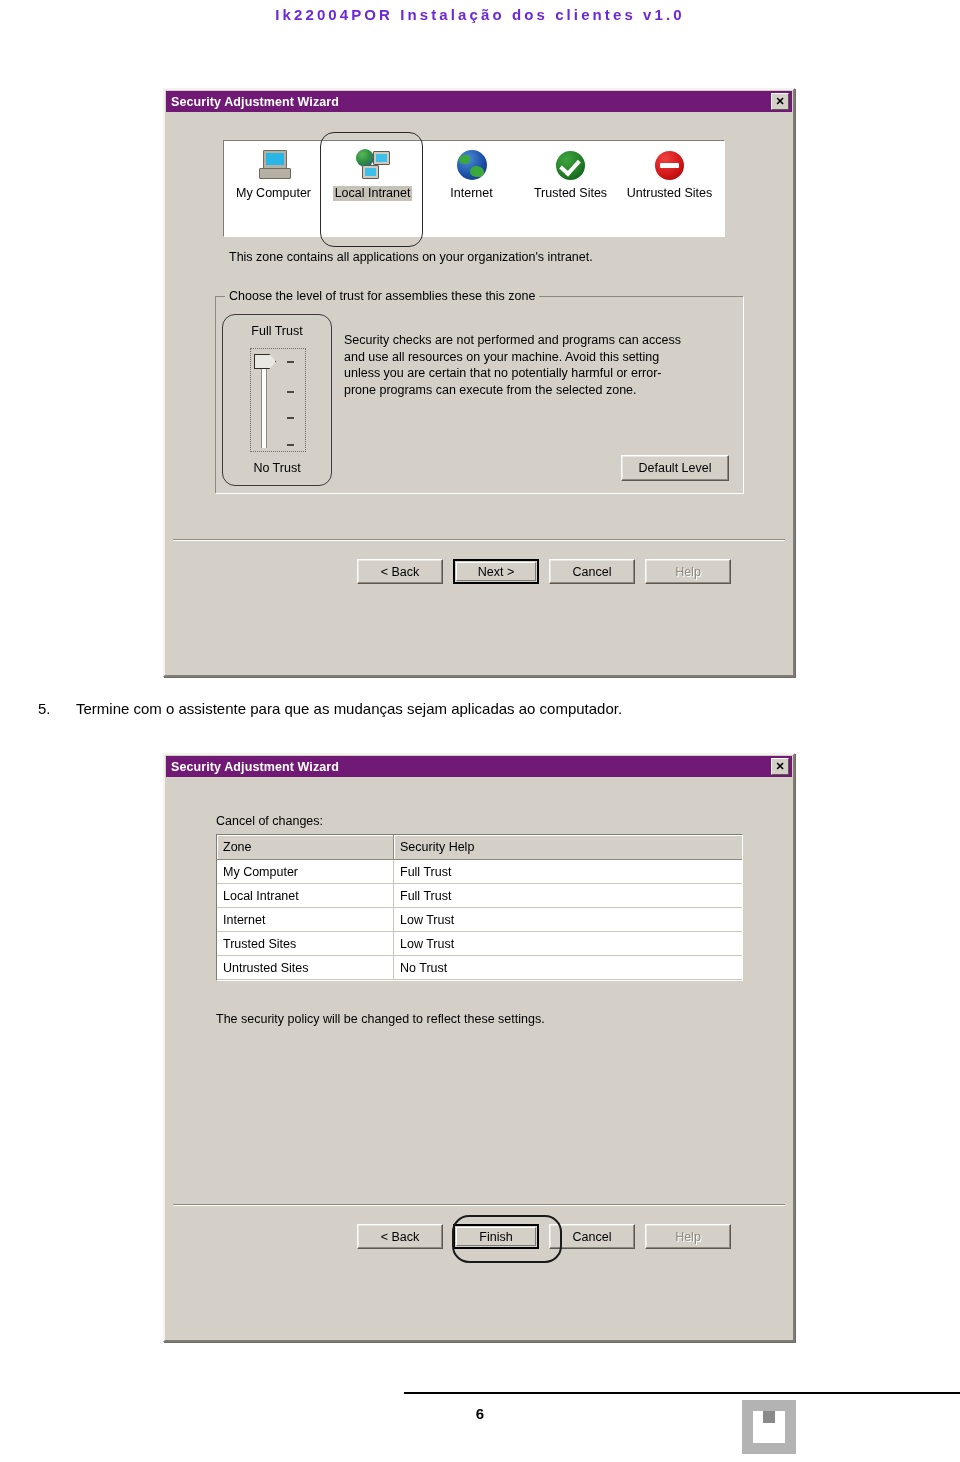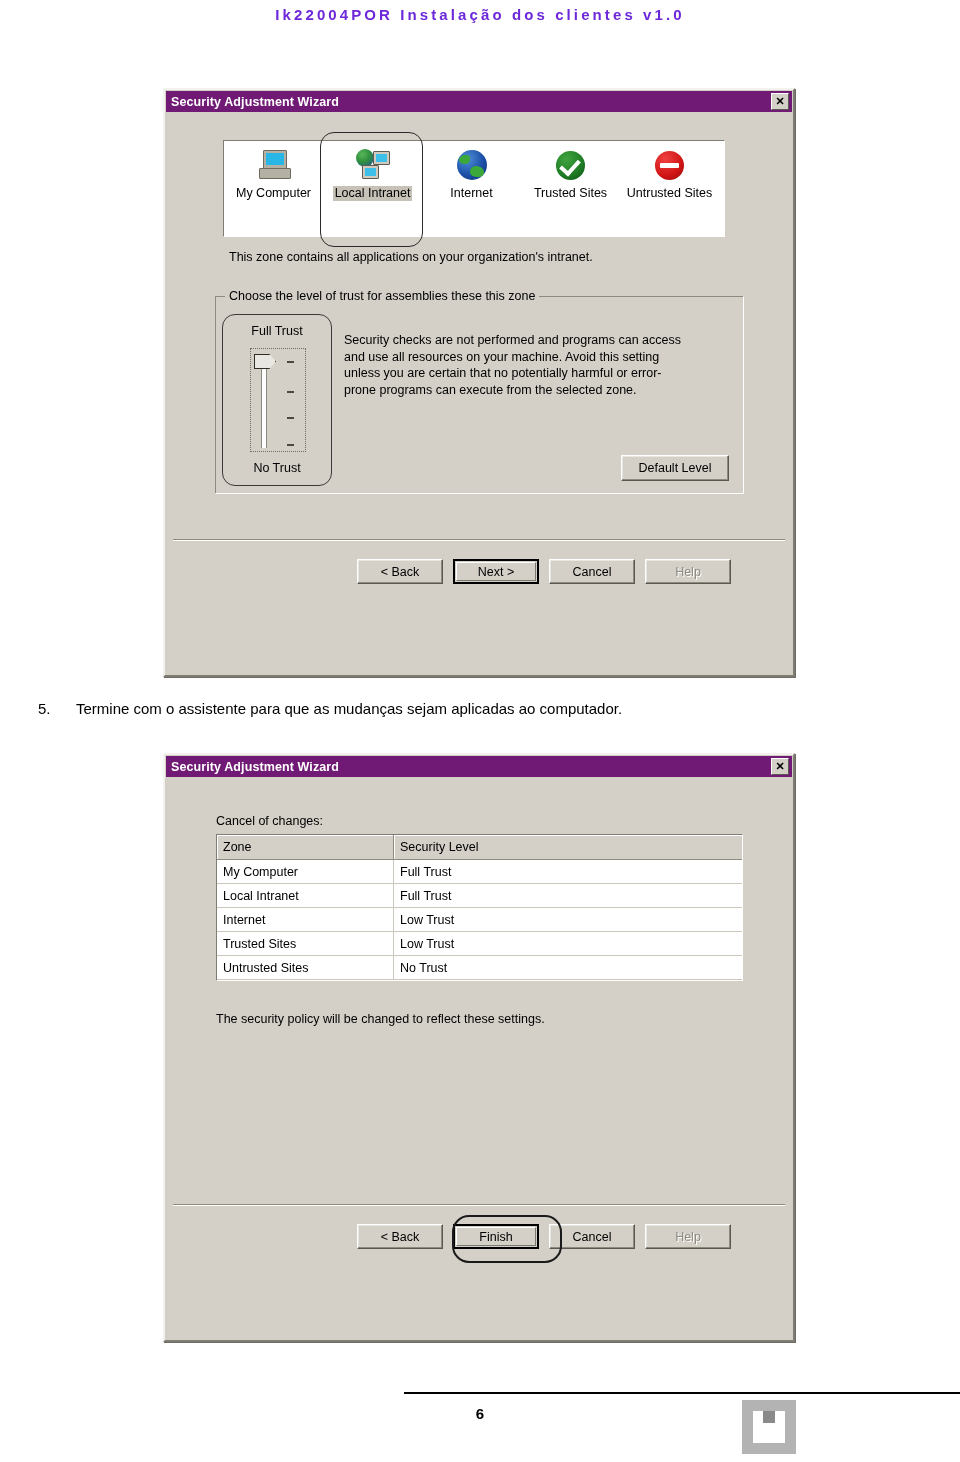--- a/index.html
+++ b/index.html
@@ -517,21 +517,21 @@
 
   <div class="dlg-body">
 
     <div class="sum-lbl" style="left:51px; top:36px;">Cancel of changes:</div>
 
     <div class="sum-table" style="left:51px; top:56px; width:527px;">
       <table>
         <thead>
           <tr>
             <th style="width:164px;">Zone</th>
-            <th>Security Level</th>
+            <th>Security Help</th>
           </tr>
         </thead>
         <tbody>
           <tr>
             <td>My Computer</td>
             <td>Full Trust</td>
           </tr>
           <tr>
             <td>Local Intranet</td>
             <td>Full Trust</td>

